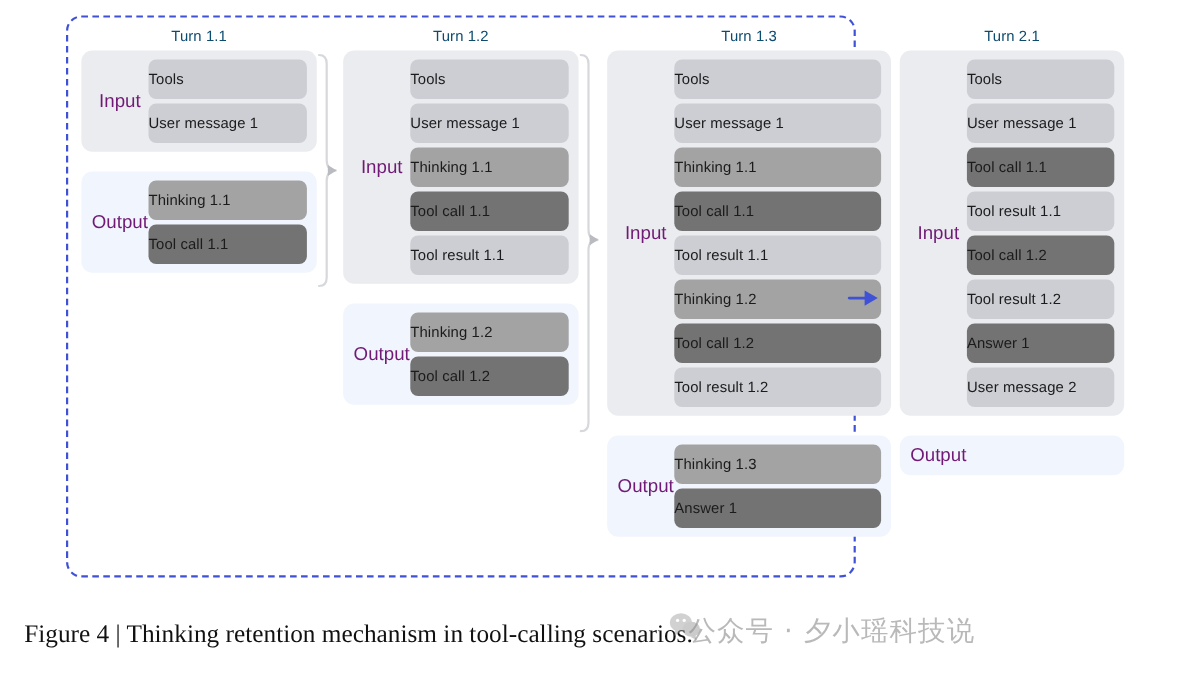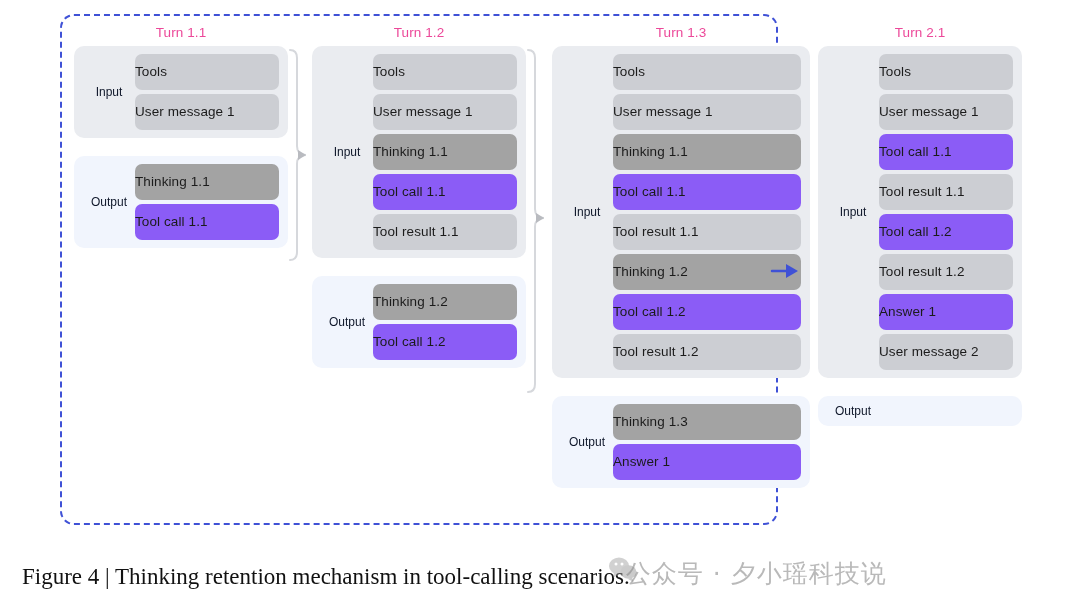--- a/index.html
+++ b/index.html
@@ -34,41 +34,41 @@
     box-sizing: border-box;
     pointer-events: none;
   }
 
   .turn-col {
     position: absolute;
     top: 24px;
   }
   .turn-title {
     font-size: 13.5px;
-    color: #ec4899;
+    color: #0c4a6e;
     text-align: center;
     letter-spacing: 0.1px;
     margin-bottom: 5px;
     height: 17px;
     line-height: 17px;
   }
 
   .panel {
     border-radius: 10px;
     padding: 8px 9px;
     display: flex;
     align-items: center;
     box-sizing: border-box;
   }
   .panel.input-panel  { background: #eaecf0; }
   .panel.output-panel { background: #f1f5fd; }
 
   .panel-label {
-    font-size: 12px;
-    color: #0f172a;
+    font-size: 17px;
+    color: #701a75;
     width: 52px;
     flex: 0 0 52px;
     text-align: center;
     line-height: 1.2;
   }
   .panel-items {
     flex: 1 1 auto;
     display: flex;
     flex-direction: column;
     gap: 4px;
@@ -79,21 +79,21 @@
     border-radius: 7px;
     text-align: left;
     font-size: 13.5px;
     color: #1b1b1b;
     letter-spacing: 0.1px;
     white-space: nowrap;
     overflow: hidden;
   }
   .chip.gray     { background: #ccced3; }
   .chip.thinking { background: #a3a3a3; }
-  .chip.lightblue{ background: #8b5cf6; }
+  .chip.lightblue{ background: #737373; }
   .chip.dots     { background: #ccdbfb; color: #404040; font-weight: bold; letter-spacing: 1px; }
 
   .panel-gap { height: 18px; }
 
   
   .brace {
     position: absolute;
     pointer-events: none;
   }
 

